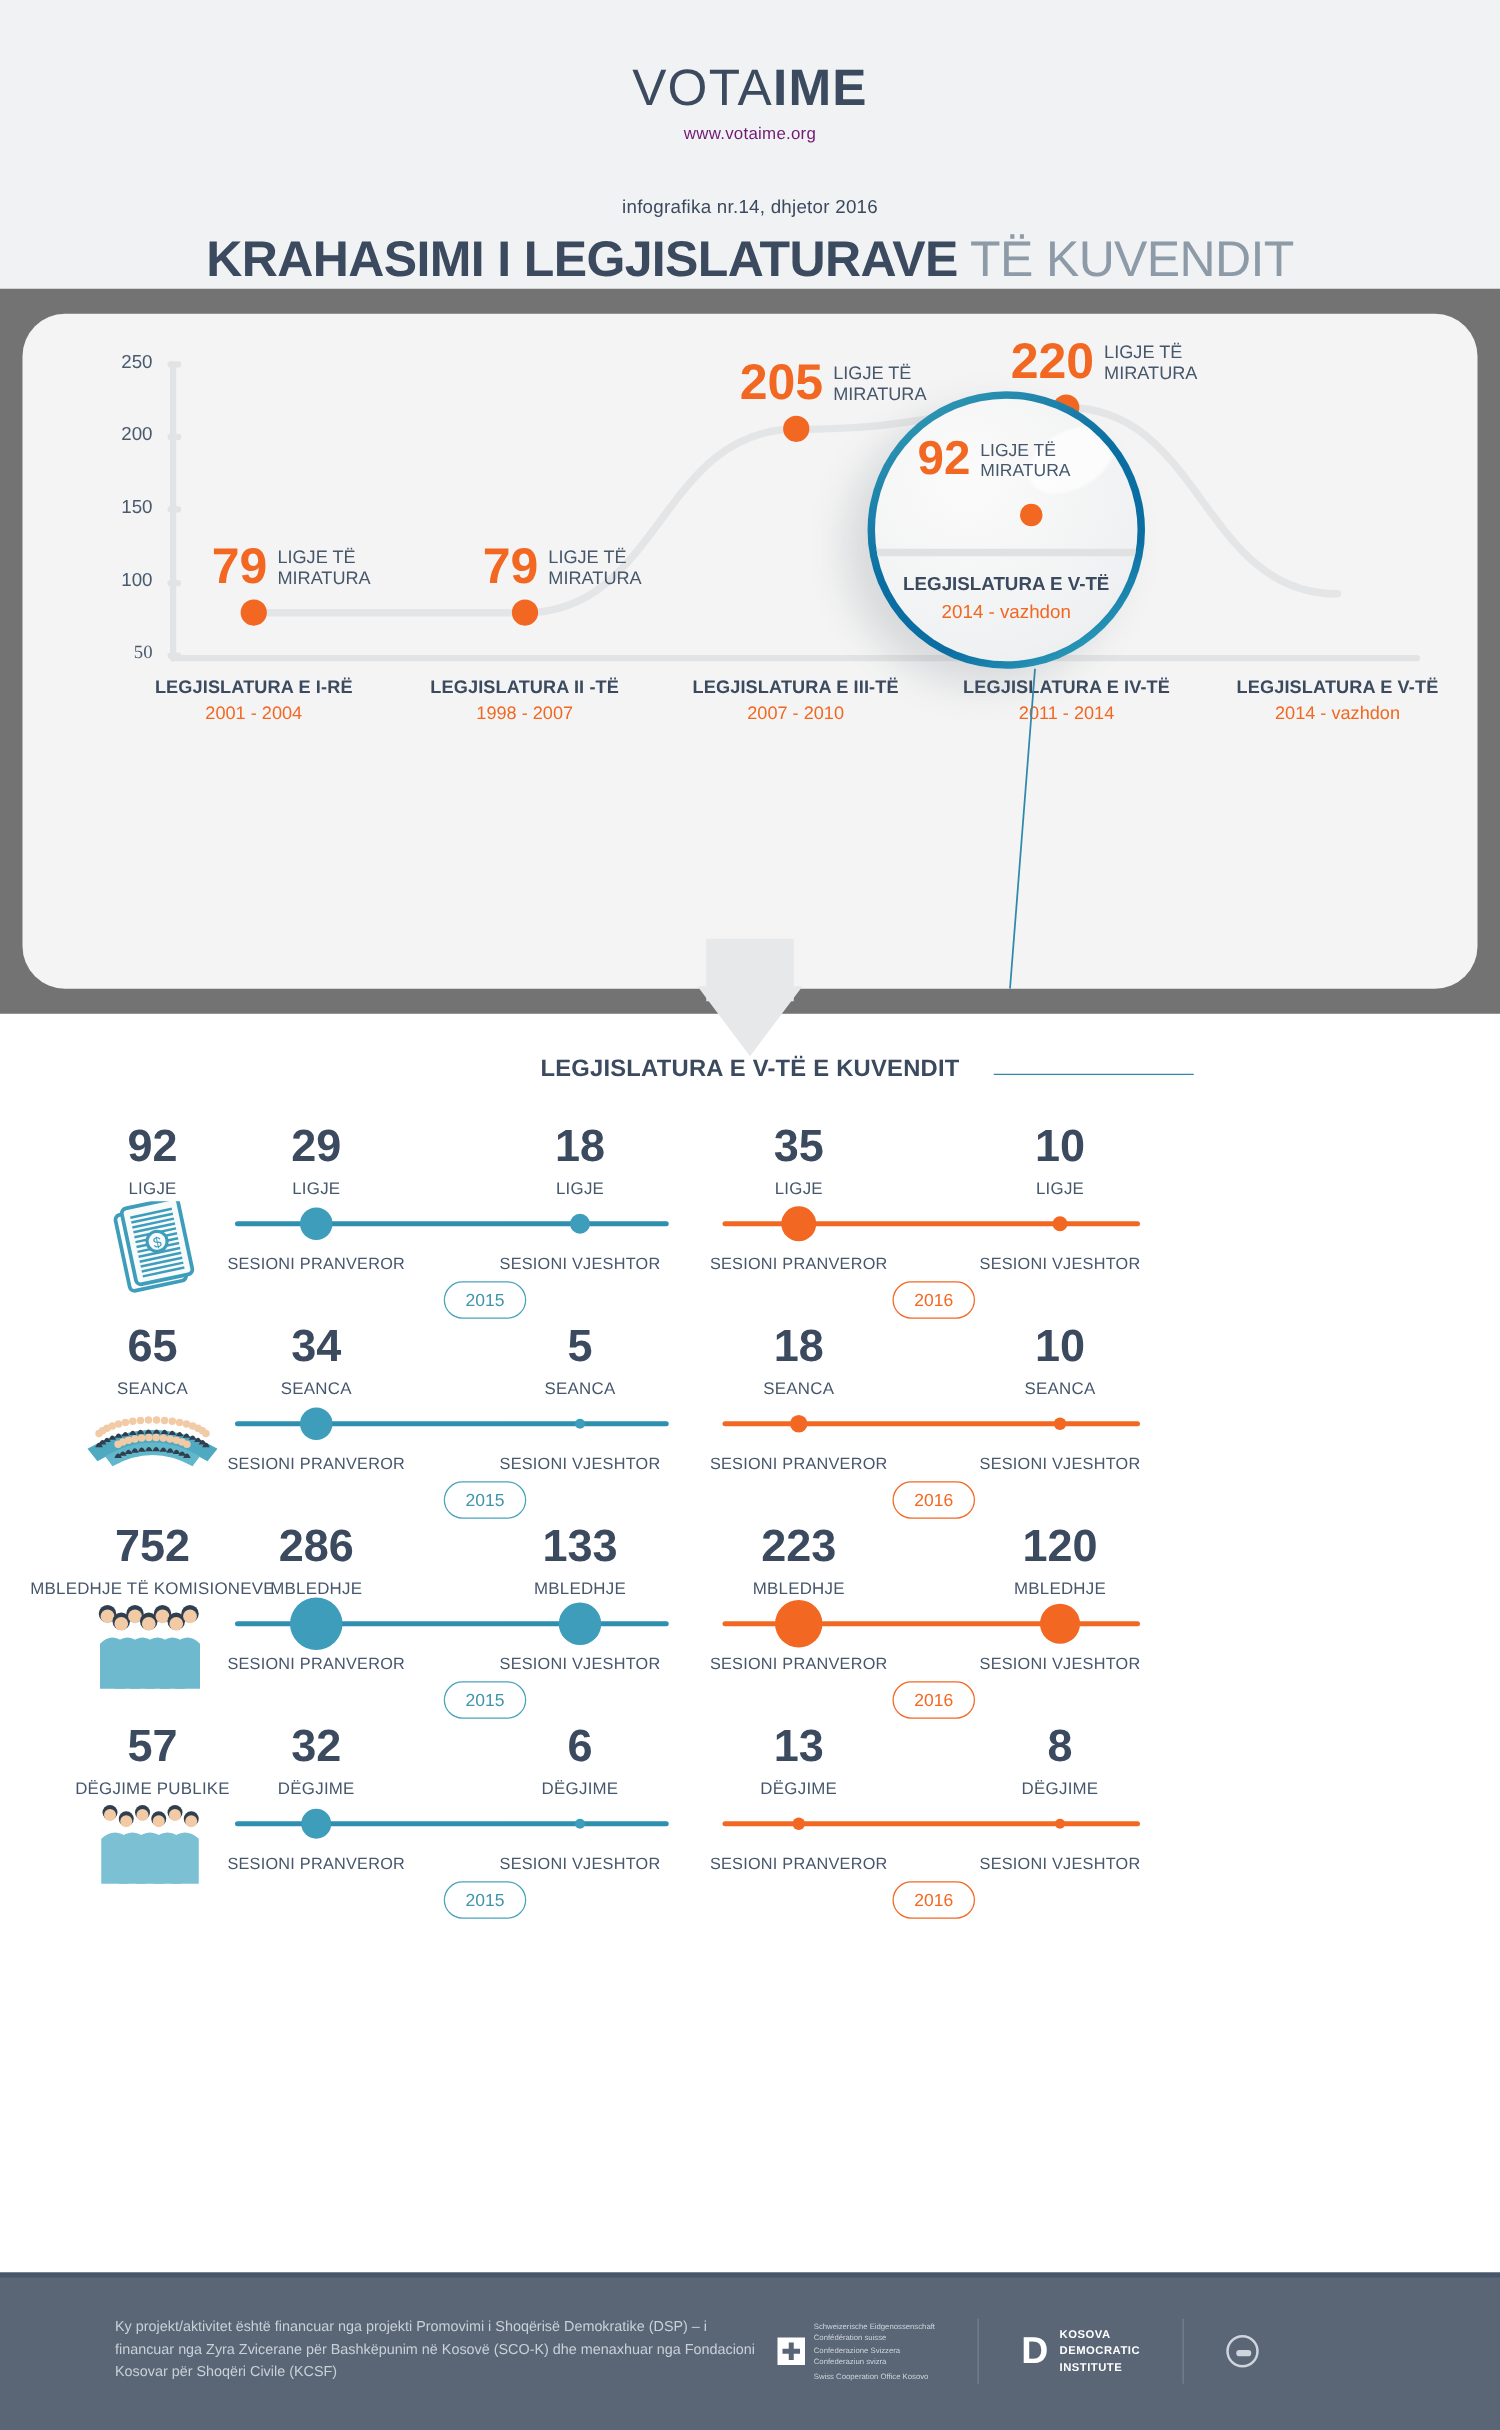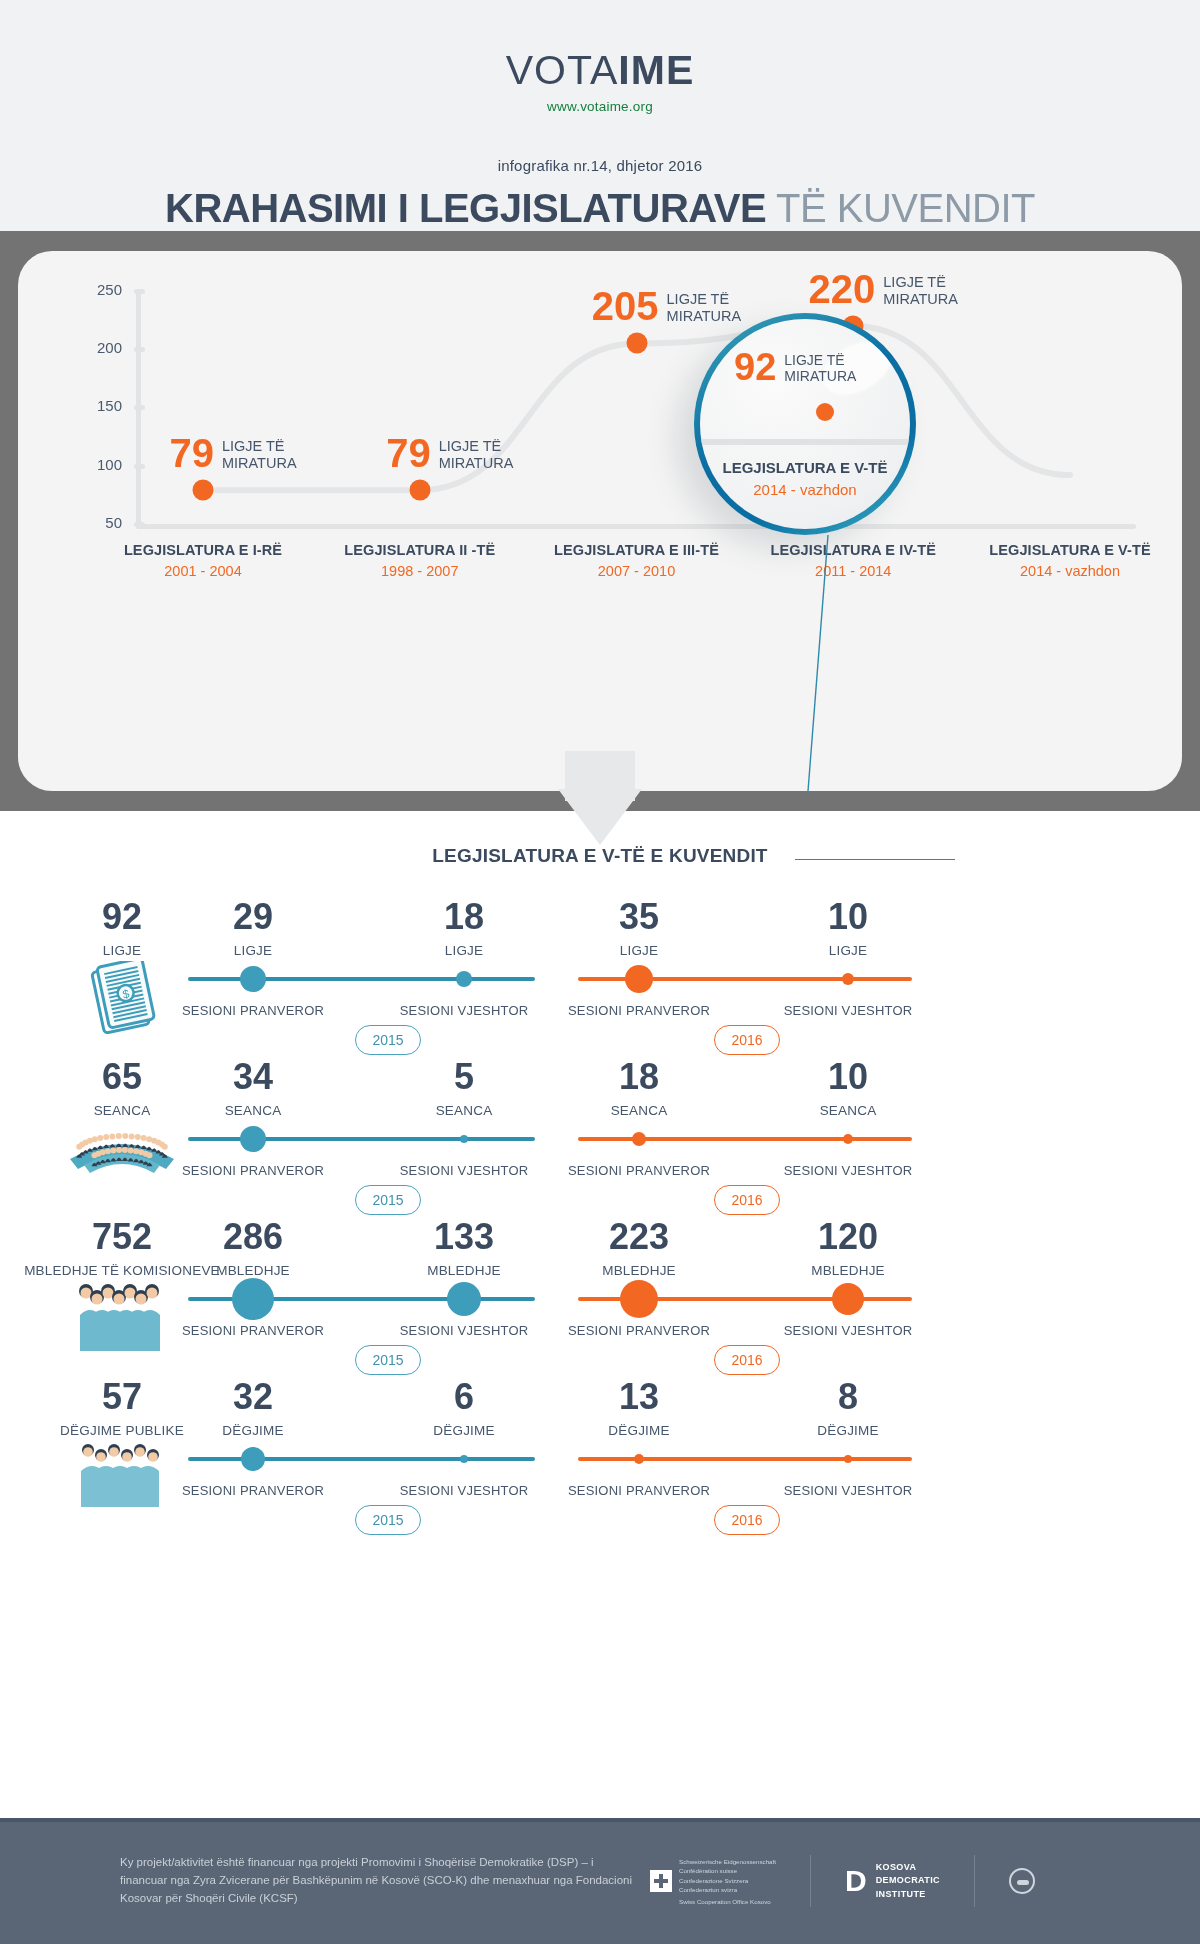--- a/index.html
+++ b/index.html
@@ -26,21 +26,21 @@
     font-size: 41px;
     letter-spacing: 1px;
     color: #3b4a5e;
     line-height: 1.1;
   }
   .logo .light { font-weight: 300; }
   .logo .bold { font-weight: 700; }
   .logo-url {
     text-align: center;
     font-size: 13.5px;
-    color: #15803d;
+    color: #701a75;
     margin-top: 6px;
     letter-spacing: 0.2px;
   }
   .infonum {
     text-align: center;
     font-size: 15px;
     color: #3b4a5e;
     margin-top: 43px;
     letter-spacing: 0.2px;
   }
@@ -328,21 +328,21 @@
   .footer-accent {
     position: absolute;
     left: 0; top: 0; width: 1200px; height: 4px;
     background: #48566a;
   }
   .footer-text {
     color: #c9d0d8;
     font-size: 11.5px;
     line-height: 1.55;
     width: 520px;
-    margin-left: 120px;
+    margin-left: 92px;
   }
   .footer-logos {
     display: flex;
     align-items: center;
     gap: 34px;
     margin-left: 10px;
   }
   .swiss-logo { display: flex; align-items: center; gap: 7px; }
   .swiss-cross {
     width: 22px; height: 22px;
@@ -397,21 +397,21 @@
             <path d="M 185 239.215 C 293.375 239.215 293.375 239.215 401.75 239.215 C 510.125 239.215 510.125 92.42499999999998 618.5 92.42499999999998 C 726.875 92.42499999999998 726.875 74.95000000000002 835.25 74.95000000000002 C 943.625 74.95000000000002 943.625 224.07 1052 224.07" fill="none" stroke="#e4e5e6" stroke-width="6" stroke-linecap="round"></path>
           </svg>
       <div class="ylabel" style="left: 64px; top: 30px;">250</div>
           <div class="ytick" style="left: 116px; top: 38px;"></div>
           <div class="ylabel" style="left: 64px; top: 88.25px;">200</div>
           <div class="ytick" style="left: 116px; top: 96.25px;"></div>
           <div class="ylabel" style="left: 64px; top: 146.5px;">150</div>
           <div class="ytick" style="left: 116px; top: 154.5px;"></div>
           <div class="ylabel" style="left: 64px; top: 204.75px;">100</div>
           <div class="ytick" style="left: 116px; top: 212.75px;"></div>
-          <div class="ylabel" style="left: 64px; top: 263px;">50</div>
+          <div class="ylabel" style="left: 64px; top: 263px; font-family: Liberation Serif, serif;">50</div>
           <div class="ytick" style="left: 116px; top: 271px;"></div>
           <div class="dot" style="left: 185px; top: 239.215px;"></div>
           <div class="valgroup" style="left: 215px; top: 183.215px;">
             <span class="valnum">79</span>
             <span class="valtxt">LIGJE TË<br>MIRATURA</span>
           </div>
           <div class="xcat" style="left: 185px; top: 291px;">
             <div class="name">LEGJISLATURA E I-RË</div>
             <div class="years">2001 - 2004</div>
           </div>

